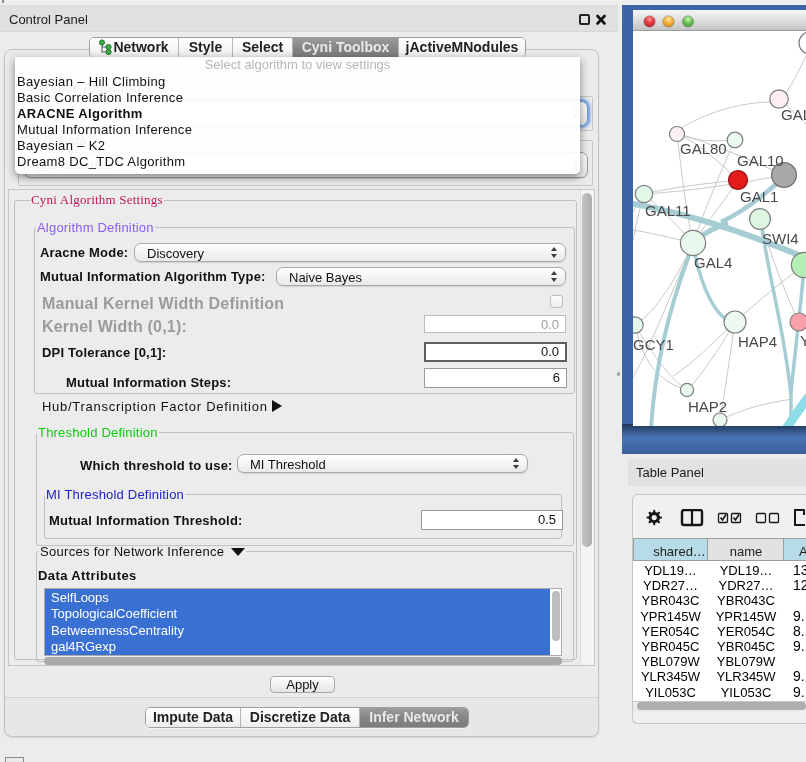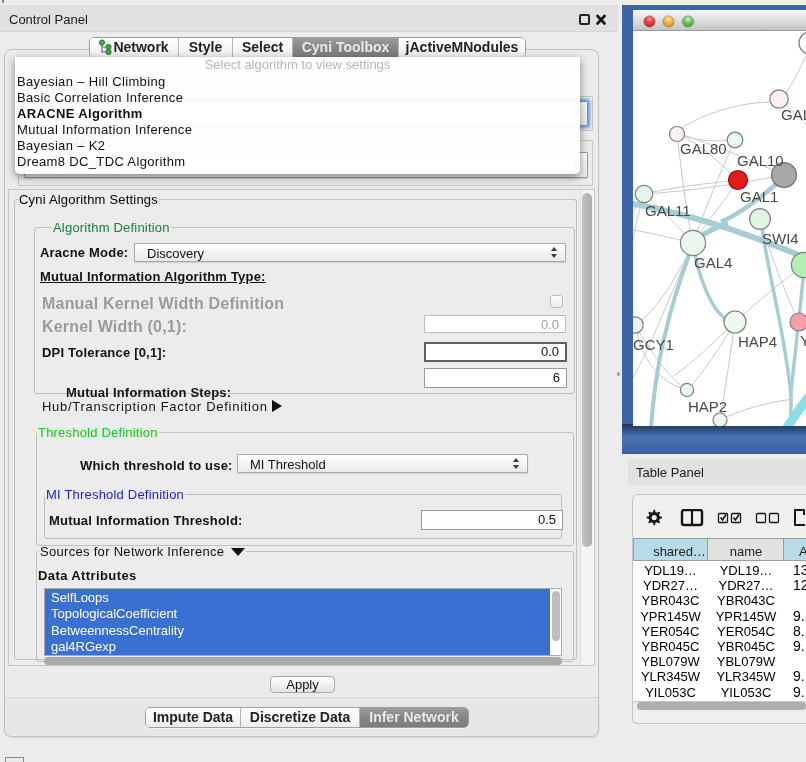--- a/index.html
+++ b/index.html
@@ -2,21 +2,21 @@
 <html><head>
 <meta charset="utf-8">
 <style>
 * { margin:0; padding:0; box-sizing:border-box; }
 html,body { width:806px; height:762px; overflow:hidden; background:#ececec;
   font-family:"Liberation Sans", sans-serif; }
 .abs { position:absolute; }
 #stage { position:relative; width:806px; height:762px; }
 .lbl { font-size:13px; letter-spacing:0.2px; font-weight:bold; color:#111; white-space:nowrap; }
 .lblgray { font-size:16px; letter-spacing:0.2px; font-weight:bold; color:#9b9b9b; white-space:nowrap; }
-.combo { position:absolute; border:1px solid #a9a9a9; border-radius:1px;
+.combo { position:absolute; border:1px solid #a9a9a9; border-radius:7px;
   background:linear-gradient(#ffffff,#f6f6f6 45%,#e9e9e9);
   box-shadow:0 1px 1px rgba(0,0,0,0.12); }
 .combo .ctext { position:absolute; left:12px; top:2px; font-size:13px; color:#111; }
 .arrows { position:absolute; right:7px; top:3px; width:7px; }
 .arrows .up { width:0; height:0; border-left:3.5px solid transparent; border-right:3.5px solid transparent; border-bottom:4.5px solid #3c3c3c; margin-bottom:2.5px; }
 .arrows .dn { width:0; height:0; border-left:3.5px solid transparent; border-right:3.5px solid transparent; border-top:4.5px solid #3c3c3c; }
 .field { position:absolute; background:#fff; font-size:13px; color:#111;
   text-align:right; padding-right:6px; line-height:18px; }
 fieldset.grp { position:absolute; border:1px solid #c0c0c0; border-radius:3px; }
 fieldset.grp legend { font-size:13px; letter-spacing:0.2px; margin-left:2px; padding:0 1px; white-space:nowrap; }
@@ -86,42 +86,49 @@
     Bayesian – K2<br>
     Dream8 DC_TDC Algorithm
   </div>
 
   <div class="abs" style="left:8px;top:189px;width:587px;height:477px;border:1px solid #c6c6c6;background:#ececec;"></div>
 
   <div class="abs" style="left:580px;top:190px;width:14px;height:475px;background:#f4f4f4;border-left:1px solid #dcdcdc;"></div>
   <div class="abs" style="left:582px;top:193px;width:10px;height:354px;background:linear-gradient(90deg,#c2c2c2,#adadad);border-radius:5px;"></div>
 
   <fieldset class="grp" style="left:14px;top:192px;width:563px;height:468px;">
-    <legend style="color:#000000;margin-left:3px;">Cyni Algorithm Settings</legend>
+    <legend style="color:#be185d;margin-left:15px;font-family:Liberation Serif, serif;">Cyni Algorithm Settings</legend>
   </fieldset>
 
   <fieldset class="grp" style="left:34px;top:220px;width:541px;height:174px;">
-    <legend style="color:#15803d;margin-left:17px;">Algorithm Definition</legend>
+    <legend style="color:#8b5cf6;margin-left:1px;">Algorithm Definition</legend>
   </fieldset>
   <div class="lbl" style="position:absolute;left:40px;top:245px;">Aracne Mode:</div>
   <div class="combo" style="left:134px;top:243px;width:432px;height:19px;">
     <div class="ctext">Discovery</div>
     <div class="arrows">
         <div class="up"></div>
         <div class="dn"></div>
       </div>
   </div>
-  <div class="lbl" style="position:absolute;left:40px;top:269px;text-decoration:underline;">Mutual Information Algorithm Type:</div>
+  <div class="lbl" style="position:absolute;left:40px;top:269px;">Mutual Information Algorithm Type:</div>
+  <div class="combo" style="left:276px;top:267px;width:290px;height:19px;">
+    <div class="ctext">Naive Bayes</div>
+    <div class="arrows">
+        <div class="up"></div>
+        <div class="dn"></div>
+      </div>
+  </div>
   <div class="lblgray" style="position:absolute;left:42px;top:295px;">Manual Kernel Width Definition</div>
   <div class="abs" style="left:550px;top:295px;width:13px;height:13px;border:1px solid #bdbdbd;border-radius:3px;background:linear-gradient(#fdfdfd,#ededed);"></div>
   <div class="lblgray" style="position:absolute;left:42px;top:318px;">Kernel Width (0,1):</div>
   <div class="field" style="left:424px;top:315px;width:142px;height:18px;border:1px solid #bdbdbd;color:#a0a0a0;">0.0</div>
   <div class="lbl" style="position:absolute;left:42px;top:345px;">DPI Tolerance [0,1]:</div>
   <div class="field" style="left:424px;top:342px;width:143px;height:20px;border:2px solid #5e5e5e;line-height:16px;">0.0</div>
-  <div class="lbl" style="position:absolute;left:42px;top:385px;padding-left:24px;">Mutual Information Steps:</div>
+  <div class="lbl" style="position:absolute;left:42px;top:375px;padding-left:24px;">Mutual Information Steps:</div>
   <div class="field" style="left:424px;top:368px;width:143px;height:20px;border:1px solid #9a9a9a;">6</div>
 
   <div class="abs" style="left:42px;top:399px;font-size:13px;letter-spacing:0.72px;color:#111;">Hub/Transcription Factor Definition</div>
   <div class="abs" style="left:272px;top:400px;width:0;height:0;border-top:6.5px solid transparent;border-bottom:6.5px solid transparent;border-left:10px solid #111;"></div>
 
   <fieldset class="grp" style="left:36px;top:425px;width:538px;height:121px;">
     <legend style="color:#0ecb0e;margin-left:0;">Threshold Definition</legend>
   </fieldset>
   <div class="lbl" style="position:absolute;left:80px;top:458px;">Which threshold to use:</div>
   <div class="combo" style="left:237px;top:454px;width:291px;height:19px;">

